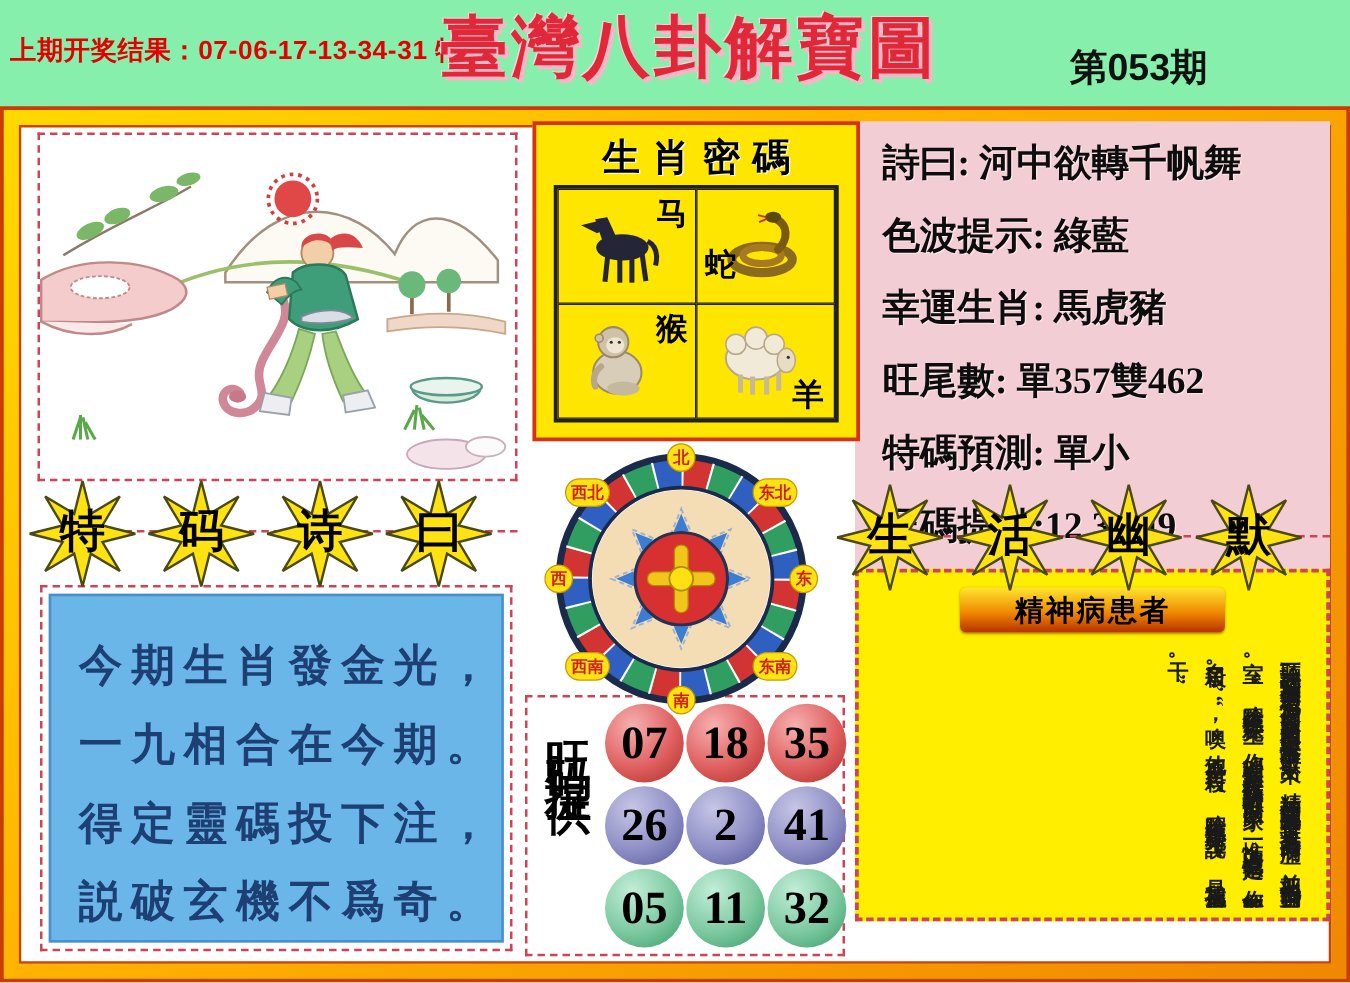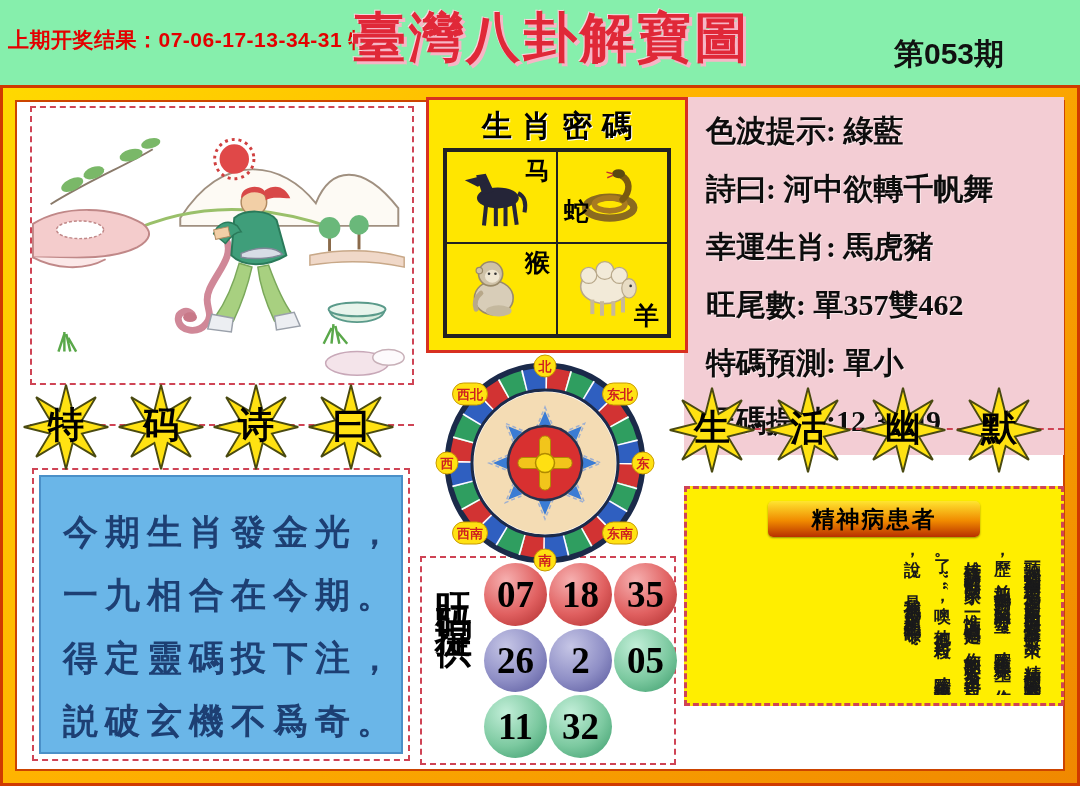--- a/index.html
+++ b/index.html
@@ -6,21 +6,21 @@
   body{width:1080px;height:786px;overflow:hidden;background:#fff;
        font-family:"Liberation Sans",sans-serif;}
   .page{position:relative;width:1080px;height:786px;background:#86efac;padding-left:20px;}
 
   
   .last-result{position:absolute;left:8px;top:26px;font-size:21px;font-weight:bold;
     color:#e40000;letter-spacing:.5px;}
   .main-title{position:absolute;left:352px;top:2px;font-family:"Liberation Serif",serif;
     font-size:54px;font-weight:bold;color:#e02838;letter-spacing:3px;
     text-shadow:3px 3px 0 #f6b6c6,-1px -1px 0 #fbd5de;text-align:right;}
-  .issue-no{position:absolute;left:856px;top:34px;font-size:30px;color:#111;font-weight:bold;margin-left:38px;}
+  .issue-no{position:absolute;left:856px;top:34px;font-size:30px;color:#111;font-weight:bold;}
 
   
   .frame{position:absolute;left:0;top:85px;width:1074px;height:695px;
     border:3px solid #cf3a00;background:linear-gradient(135deg,#ffd900,#ffb300 40%,#f08800);}
   .frame-inner{position:absolute;left:12px;top:12px;right:12px;bottom:12px;
     border:2px solid #cc4400;background:#fff;}
 
   .dash-box{border:2px dashed #cf4455;background:#fff;position:absolute;box-sizing:border-box;}
   .dash-line{position:absolute;border-top:2px dashed #cf4455;z-index:1;}
 
@@ -79,22 +79,22 @@
   .ball-grid{flex:1;display:grid;grid-template-columns:repeat(3,1fr);
     grid-template-rows:repeat(3,1fr);gap:2px;padding-left:4px;}
   .ball{width:63px;height:63px;border-radius:50%;display:flex;align-items:center;
     justify-content:center;font-family:"Liberation Serif",serif;font-weight:bold;
     font-size:37px;color:#000;align-self:center;justify-self:center;}
   .ball-r{background:radial-gradient(circle at 35% 28%,#f6b0b0,#e06060 55%,#b23030 95%);}
   .ball-p{background:radial-gradient(circle at 35% 28%,#c6c6e6,#8f8fc6 55%,#5a5a9e 95%);}
   .ball-g{background:radial-gradient(circle at 35% 28%,#c2eed8,#7cc9a0 55%,#3f9e6e 95%);}
 
   
-  .story-box{left:684px;top:455px;width:380px;height:220px;background:#ffee00;
-    border:3px dashed #cf4455;margin-top:31px;}
+  .story-box{left:684px;top:455px;width:380px;height:282px;background:#ffee00;
+    border:3px dashed #cf4455;}
   .story-title{position:absolute;left:50%;top:12px;transform:translateX(-50%);
     width:212px;height:36px;display:flex;align-items:center;justify-content:center;
     background:linear-gradient(#ffe530,#f08a00 55%,#b83000);border-radius:5px;
     font-family:"Liberation Serif",serif;font-weight:bold;font-size:23px;color:#000;
     letter-spacing:2px;box-shadow:0 1px 2px rgba(0,0,0,.4);}
   .story-text{position:absolute;left:10px;right:14px;top:58px;bottom:8px;
     writing-mode:vertical-rl;font-family:"Liberation Serif",serif;font-weight:bold;
     font-size:17px;color:#1a1a1a;line-height:30px;letter-spacing:3px;overflow:hidden;}
 </style>
 </head>
@@ -104,22 +104,22 @@
 
   <div class="last-result">上期开奖结果：07-06-17-13-34-31 特10</div>
   <div class="main-title">臺灣八卦解寶圖</div>
   <div class="issue-no">第053期</div>
 
   <div class="frame">
     <div class="frame-inner"></div>
   </div>
 
   <div class="pink-panel">
+    <div class="tip-line">詩曰: 河中欲轉千帆舞</div>
     <div class="tip-line">色波提示: 綠藍</div>
-    <div class="tip-line">詩曰: 河中欲轉千帆舞</div>
     <div class="tip-line">幸運生肖: 馬虎豬</div>
     <div class="tip-line">旺尾數: 單357雙462</div>
     <div class="tip-line">特碼預測: 單小</div>
     <div class="tip-line">旺碼提供:12 34 49</div>
   </div>
 
   <div class="dash-box illus-box">
     <svg viewBox="0 0 385 280">
       <path d="M150,112 C195,42 255,55 288,97 C303,60 335,55 372,102 L372,120 L150,120 Z" fill="#fdfaf4" stroke="#a09080" stroke-width="2"></path>
       <path d="M95,128 Q190,82 305,122" fill="none" stroke="#9ac06a" stroke-width="3"></path>
@@ -316,20 +316,21 @@
 
   <div class="dash-box lucky-box">
     <div class="lucky-inner">
       <div class="lucky-label">旺码提供</div>
       <div class="ball-grid">
         <div class="ball ball-r">07</div>
         <div class="ball ball-r">18</div>
         <div class="ball ball-r">35</div>
         <div class="ball ball-p">26</div>
         <div class="ball ball-p">2</div>
+        <div class="ball ball-p">41</div>
         <div class="ball ball-g">05</div>
         <div class="ball ball-g">11</div>
         <div class="ball ball-g">32</div>
       </div>
     </div>
   </div>
 
   <div class="dash-box story-box" style="background:#ffee00;">
     <div class="story-title">精神病患者</div>
     <div class="story-text">聽說一個精神病患者把另一個企圖自殺的患者從浴缸中救了出來，精神病院院長審查了救人者的病歷，並把他叫到了自己的辦公室。“哈羅德森先生，你的檔案和英雄行爲証明你可以回家了。惟一的遺憾是，你救的那人后來上吊自殺了。”“噢，他不是自殺，”哈羅德森先生說，“是我把他吊起來想把他晾干。”</div>

